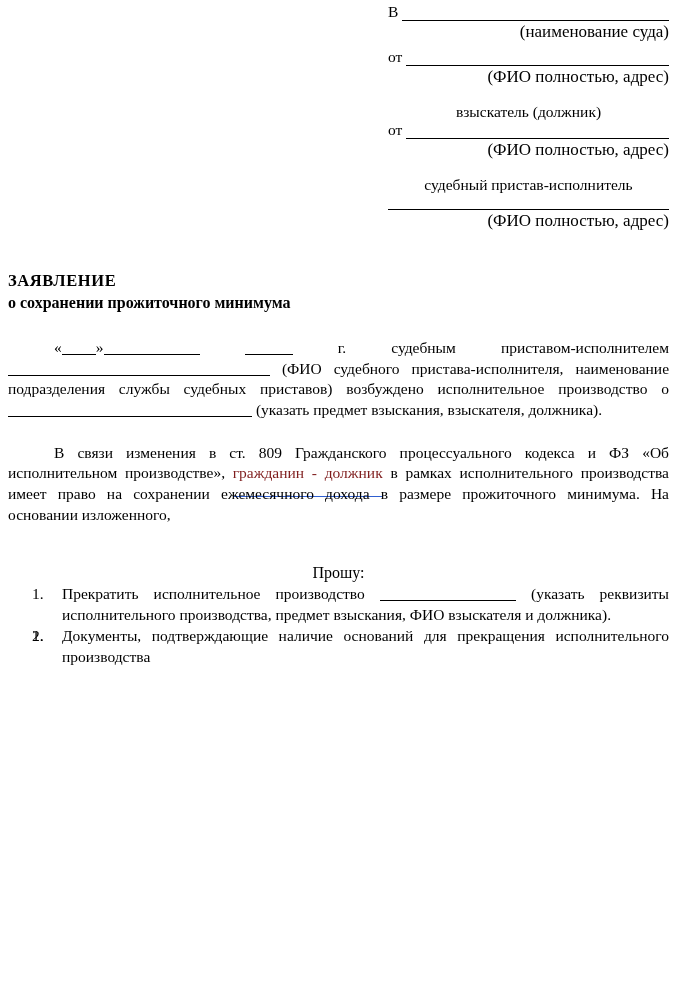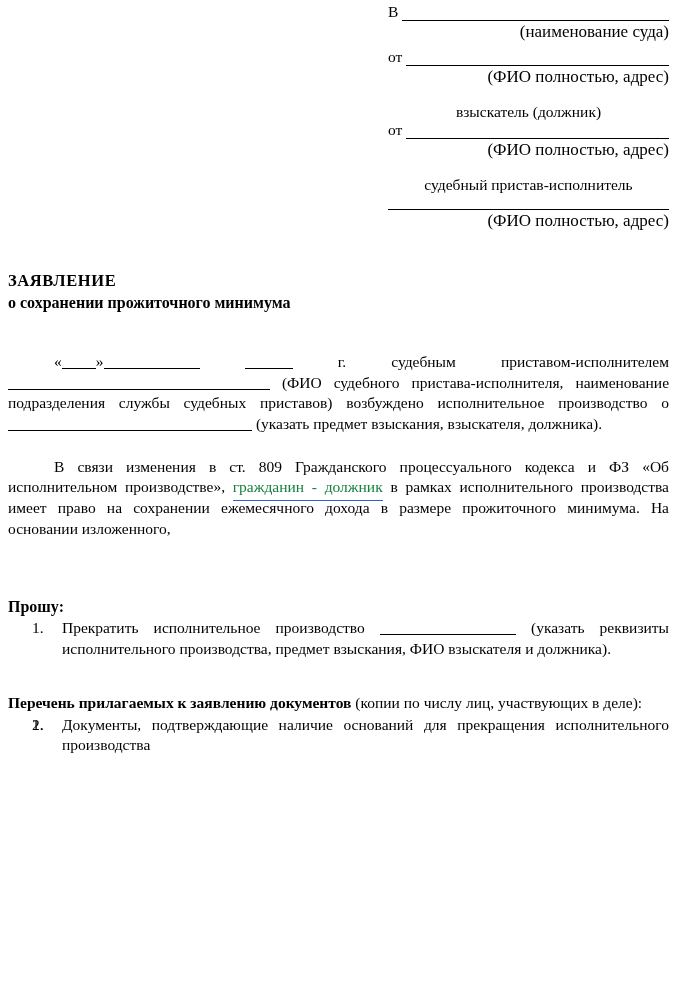--- a/index.html
+++ b/index.html
@@ -90,21 +90,21 @@
   }
 
   
   .para {
     text-align: justify;
     text-justify: inter-word;
     font-size: 15.5px;
     line-height: 1.33;
     margin: 0;
   }
-  .para-1 { margin-top: 38px; }
+  .para-1 { margin-top: 24px; }
   .para-2 { margin-top: 22px; }
   .indent { display: inline-block; width: 46px; }
 
   
   .blank {
     display: inline-block;
     border-bottom: 1.3px solid #000;
     vertical-align: baseline;
     height: 0.96em;
     margin-bottom: -2px;
@@ -114,32 +114,32 @@
   .b-year  { width: 48px; }
   .b-fio   { width: 262px; }
   .b-case  { width: 244px; }
   .b-prod  { width: 136px; }
   .b-sign  { width: 70px; }
   .b-foot-month { width: 92px; }
   .b-foot-year  { width: 42px; }
 
   
   .doclink {
-    color: #15803d;
+    color: #7f1d1d;
     text-decoration: none;
     border-bottom: 1.6px solid #2f5fd0;
-    padding-bottom: 5px;
+    padding-bottom: 15px;
   }
 
   
   .proshu {
-    text-align: left;
-    font-weight: bold;
+    text-align: center;
+    font-weight: normal;
     font-size: 16px;
-    margin-top: 58px;
+    margin-top: 38px;
   }
 
   
   ol.doc-list {
     margin: 0;
     padding: 0;
     list-style: none;
   }
   ol.doc-list > li {
     position: relative;
@@ -277,24 +277,20 @@
 
   <ol class="doc-list list-proshu">
     <li>
       <span class="num">1.</span>
       <span>Прекратить исполнительное производство</span>
       <span class="blank b-prod"></span>
       <span>(указать реквизиты исполнительного производства, предмет взыскания, ФИО взыскателя и должника).</span>
     </li>
   </ol>
 
-  <div class="attach-head">
-    <b>Перечень прилагаемых к заявлению документов</b>
-    <span>(копии по числу лиц, участвующих в деле):</span>
-  </div>
 
   <ol class="doc-list list-attach">
     <li>
       <span class="num">1.</span>
     </li>
     <li>
       <span class="num">2.</span>
       <span>Документы, подтверждающие наличие оснований для прекращения исполнительного производства</span>
     </li>
   </ol>

